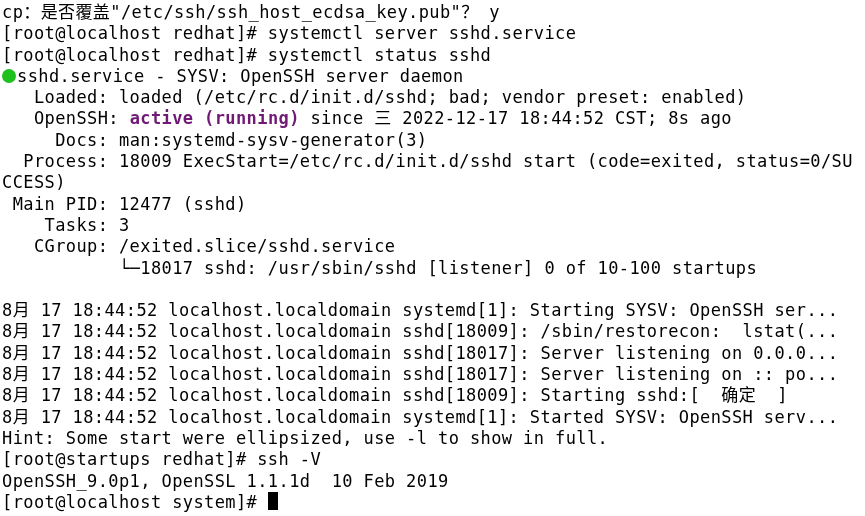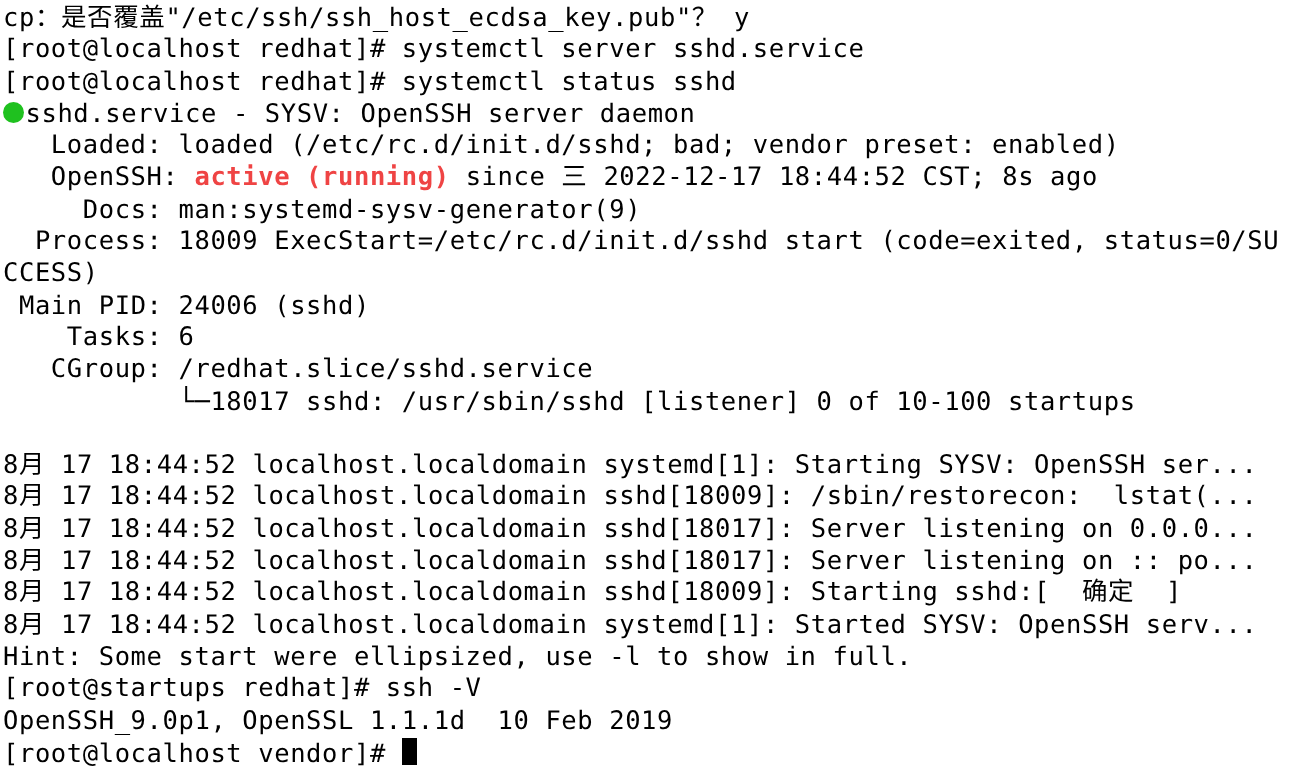--- a/index.html
+++ b/index.html
@@ -23,47 +23,47 @@
   }
   .dot {
     display: inline-block;
     width: 14px;
     height: 14px;
     border-radius: 50%;
     background: #1fc11f;
     vertical-align: -1px;
     margin-right: 1px;
   }
-  .green { color: #ef4444; font-weight: 600; text-align: center; }
+  .green { color: #701a75; font-weight: 600; text-align: center; }
   .cursor {
     display: inline-block;
     width: 10px;
     height: 18px;
     background: #000000;
     vertical-align: -2px;
   }
 </style>
 </head>
 <body>
 
 <pre class="terminal"><span>cp：是否覆盖"/etc/ssh/ssh_host_ecdsa_key.pub"？ y</span>
 <span>[root@localhost redhat]# systemctl server sshd.service</span>
 <span>[root@localhost redhat]# systemctl status sshd</span>
 <span class="dot"></span><span>sshd.service - SYSV: OpenSSH server daemon</span>
 <span>   Loaded: loaded (/etc/rc.d/init.d/sshd; bad; vendor preset: enabled)</span>
 <span>   OpenSSH: </span><span class="green">active (running)</span><span> since 三 2022-12-17 18:44:52 CST; 8s ago</span>
-<span>     Docs: man:systemd-sysv-generator(9)</span>
+<span>     Docs: man:systemd-sysv-generator(3)</span>
 <span>  Process: 18009 ExecStart=/etc/rc.d/init.d/sshd start (code=exited, status=0/SUCCESS)</span>
-<span> Main PID: 24006 (sshd)</span>
-<span>    Tasks: 6</span>
-<span>   CGroup: /redhat.slice/sshd.service</span>
+<span> Main PID: 12477 (sshd)</span>
+<span>    Tasks: 3</span>
+<span>   CGroup: /exited.slice/sshd.service</span>
 <span>           └─18017 sshd: /usr/sbin/sshd [listener] 0 of 10-100 startups</span>
 <span></span>
 <span>8月 17 18:44:52 localhost.localdomain systemd[1]: Starting SYSV: OpenSSH ser...</span>
 <span>8月 17 18:44:52 localhost.localdomain sshd[18009]: /sbin/restorecon:  lstat(...</span>
 <span>8月 17 18:44:52 localhost.localdomain sshd[18017]: Server listening on 0.0.0...</span>
 <span>8月 17 18:44:52 localhost.localdomain sshd[18017]: Server listening on :: po...</span>
 <span>8月 17 18:44:52 localhost.localdomain sshd[18009]: Starting sshd:[  确定  ]</span>
 <span>8月 17 18:44:52 localhost.localdomain systemd[1]: Started SYSV: OpenSSH serv...</span>
 <span>Hint: Some start were ellipsized, use -l to show in full.</span>
 <span>[root@startups redhat]# ssh -V</span>
 <span>OpenSSH_9.0p1, OpenSSL 1.1.1d  10 Feb 2019</span>
-<span>[root@localhost vendor]# </span><span class="cursor"></span></pre>
+<span>[root@localhost system]# </span><span class="cursor"></span></pre>
 
 </body></html>

